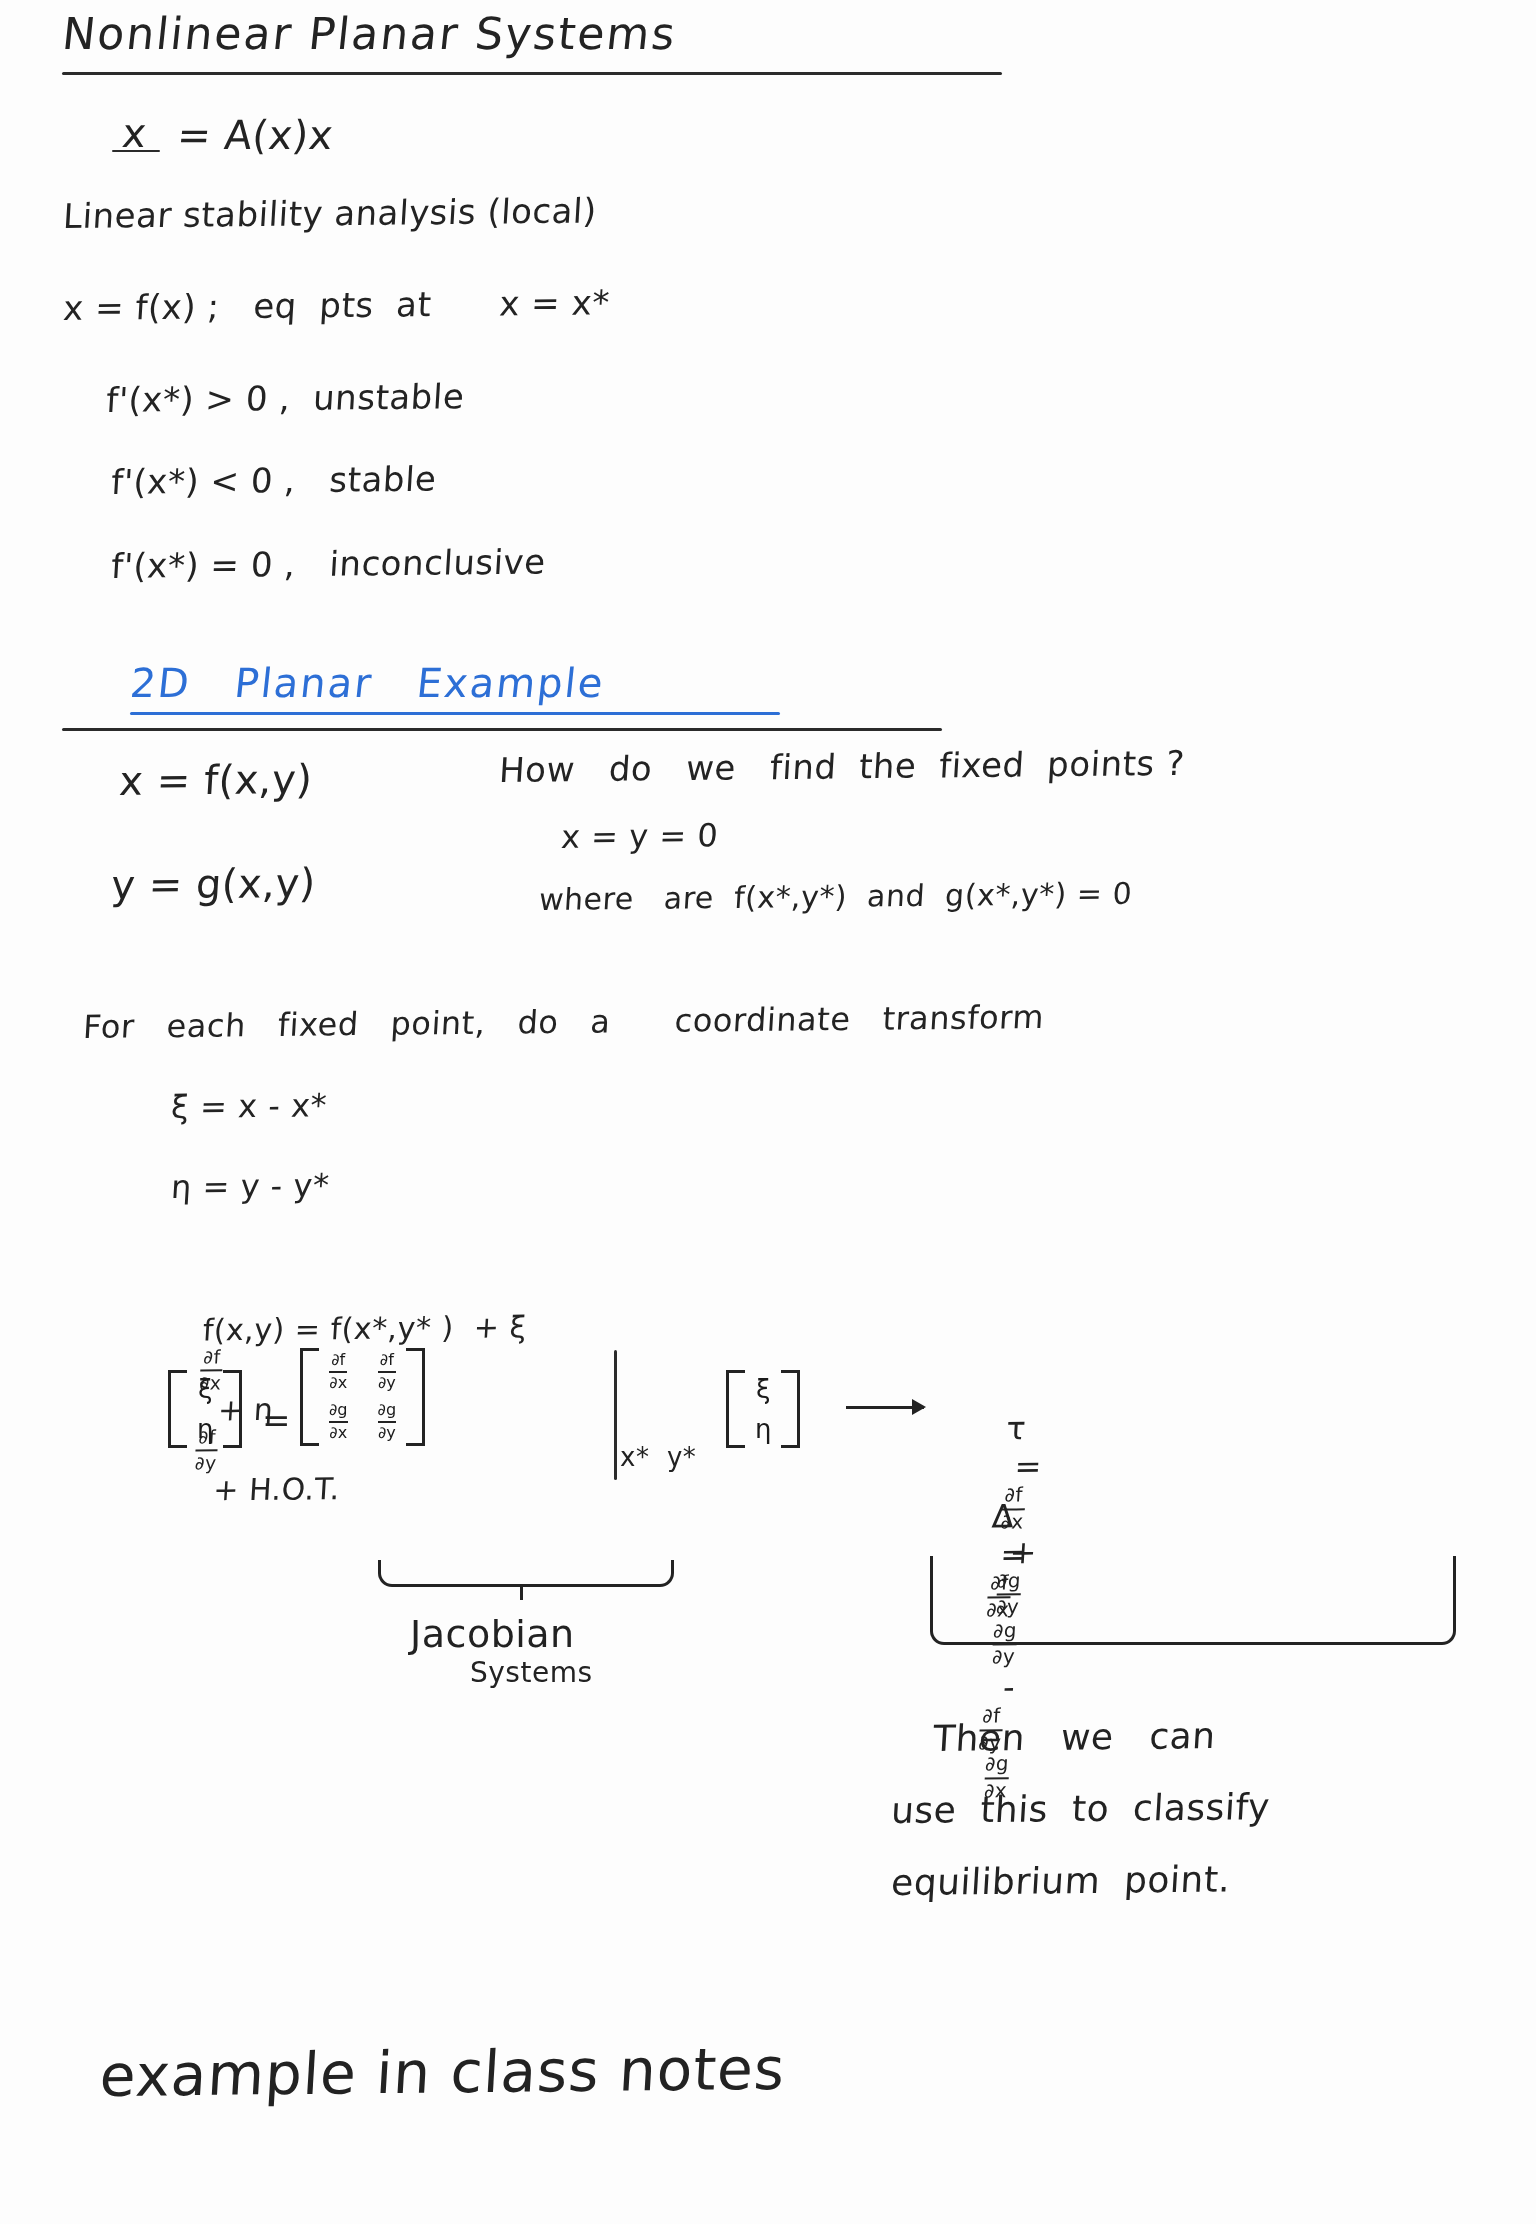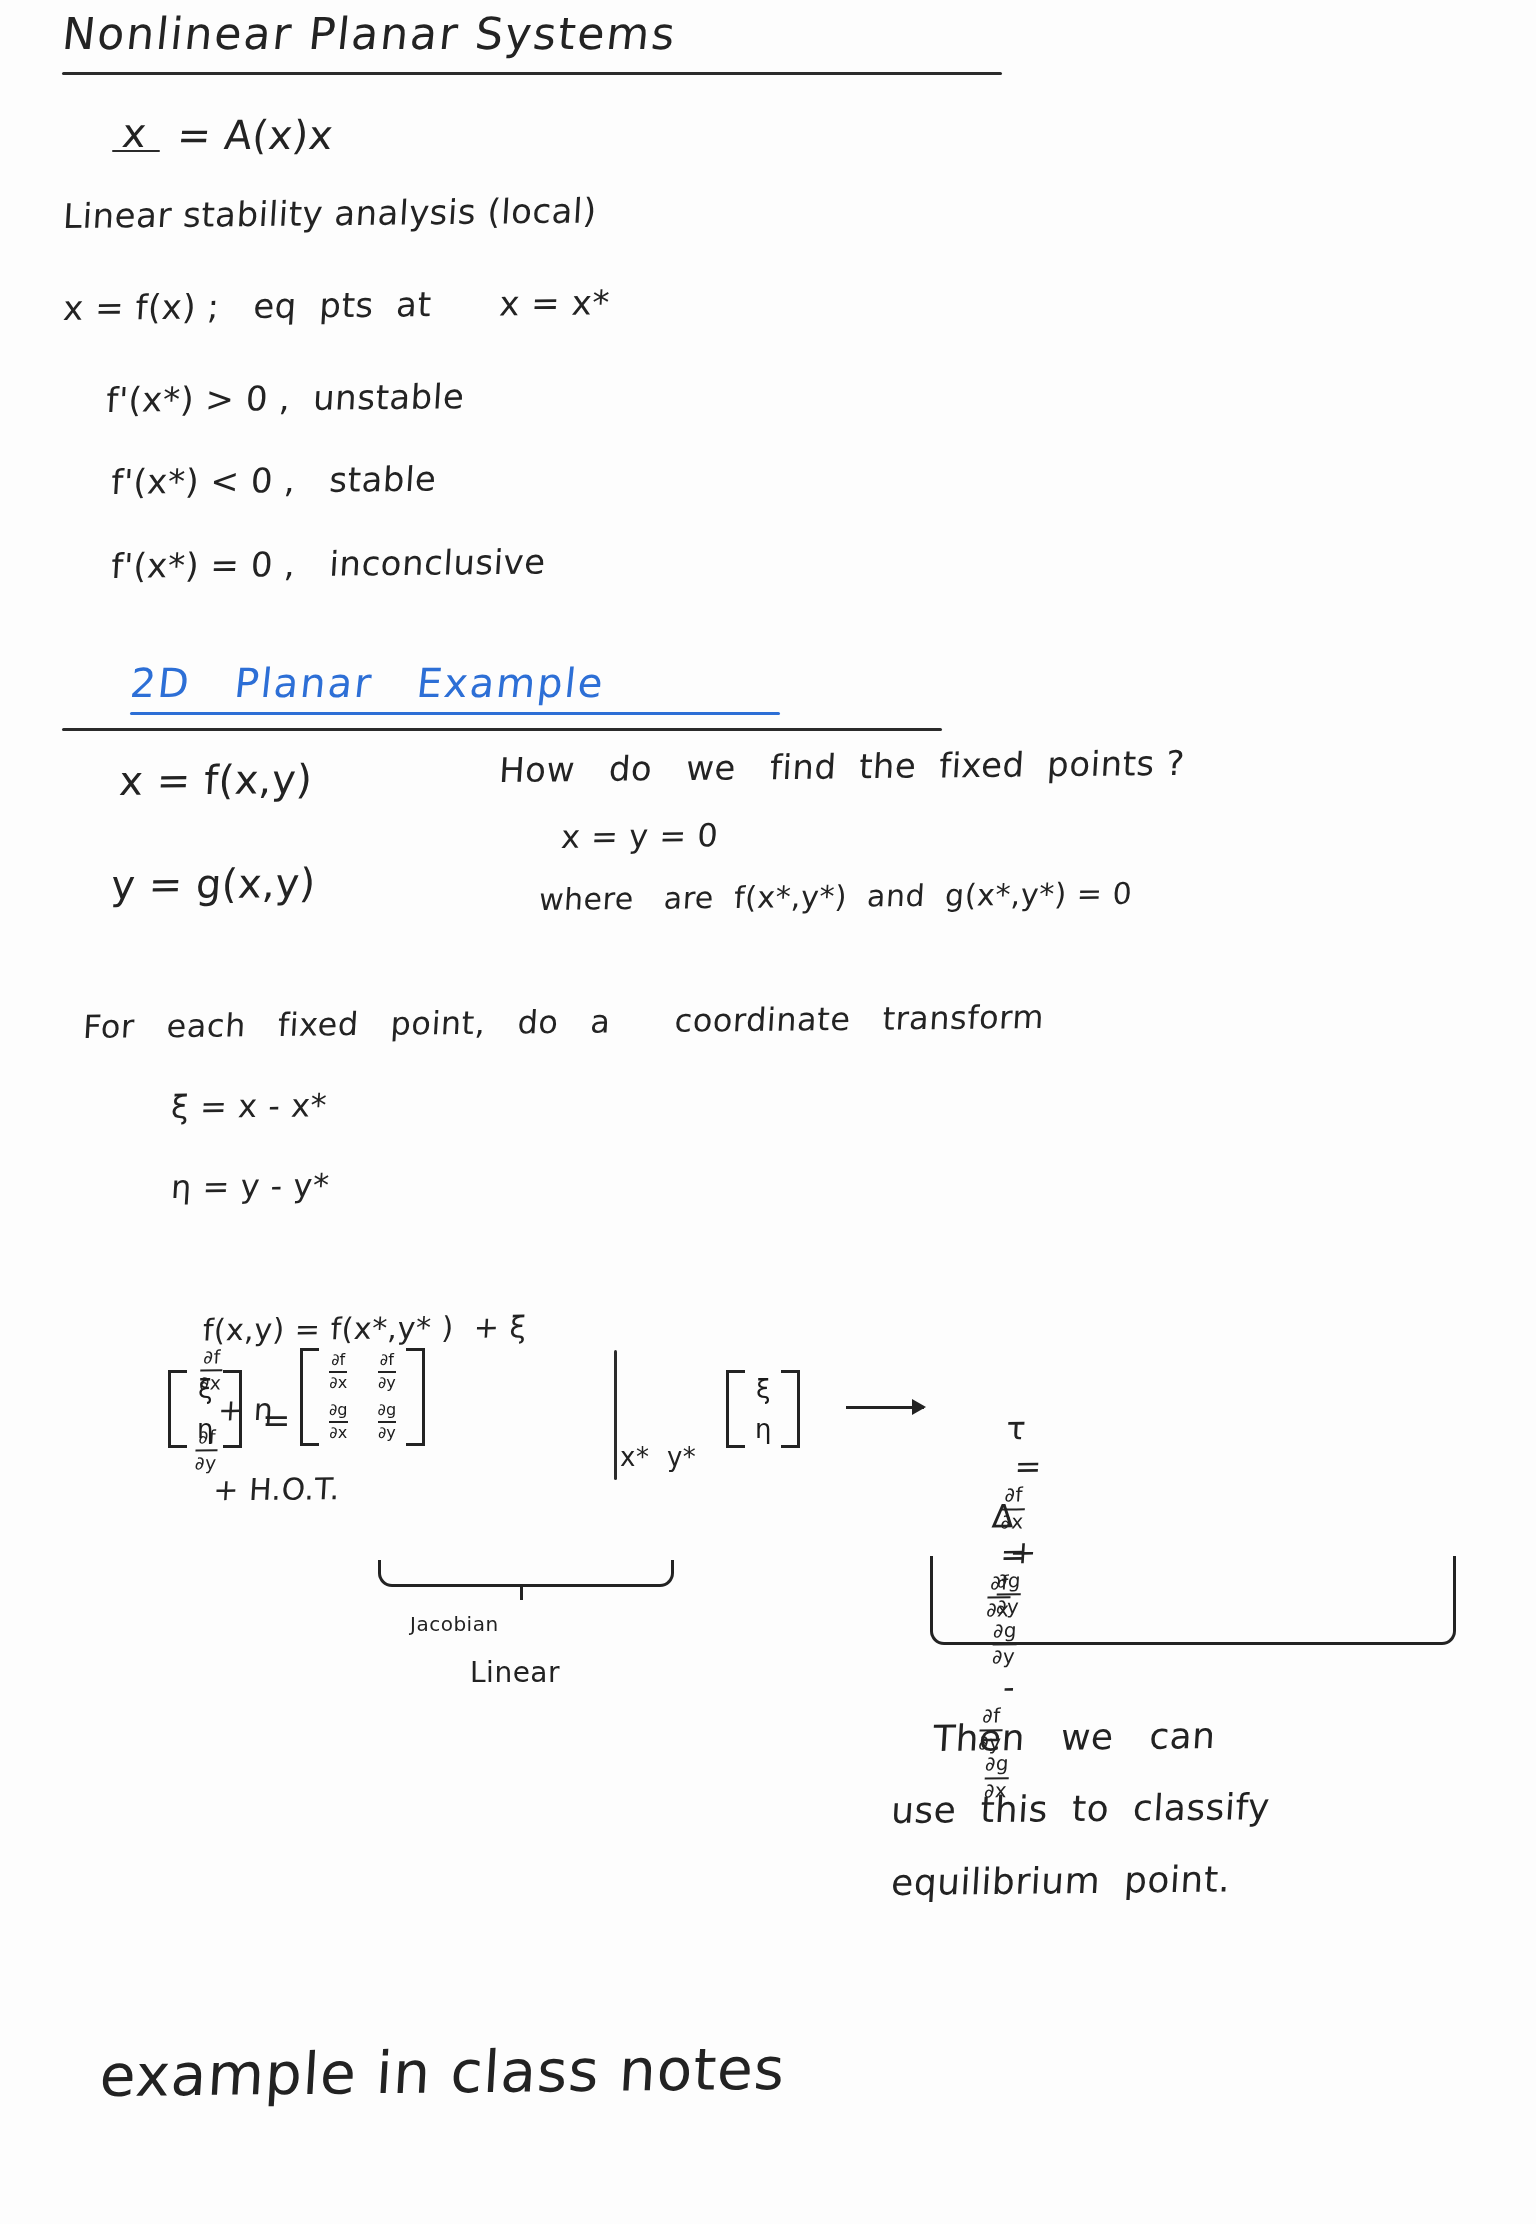--- a/index.html
+++ b/index.html
@@ -279,22 +279,22 @@
     </span>
     <span class="frac" style="margin-left:8px;">
       <span class="num">∂g</span>
       <span class="bar"></span>
       <span class="den">∂x</span>
     </span>
   </div>
 
   <div class="brace" style="left:378px; top:1560px; width:290px; height:24px;"></div>
   <div class="brace-tick" style="left:520px; top:1584px; height:16px;"></div>
-  <div class="hw" style="left:410px; top:1612px; font-size:20px;">Jacobian</div>
-  <div class="hw" style="left:470px; top:1656px; font-size:28px;">Linear</div>
+  <div class="hw" style="left:410px; top:1612px; font-size:38px;">Jacobian</div>
+  <div class="hw" style="left:470px; top:1656px; font-size:28px;">Systems</div>
 
   <div class="brace" style="left:930px; top:1556px; width:520px; height:86px;"></div>
 
   <div class="hw slant2" style="left:932px; top:1718px; font-size:36px;">Then   we   can</div>
   <div class="hw slant2" style="left:890px; top:1790px; font-size:36px;">use  this  to  classify</div>
   <div class="hw slant2" style="left:890px; top:1862px; font-size:36px;">equilibrium  point.</div>
 
   <div class="hw bigword slant2" style="left:98px; top:2042px;">example in class notes</div>
 
 </div>

